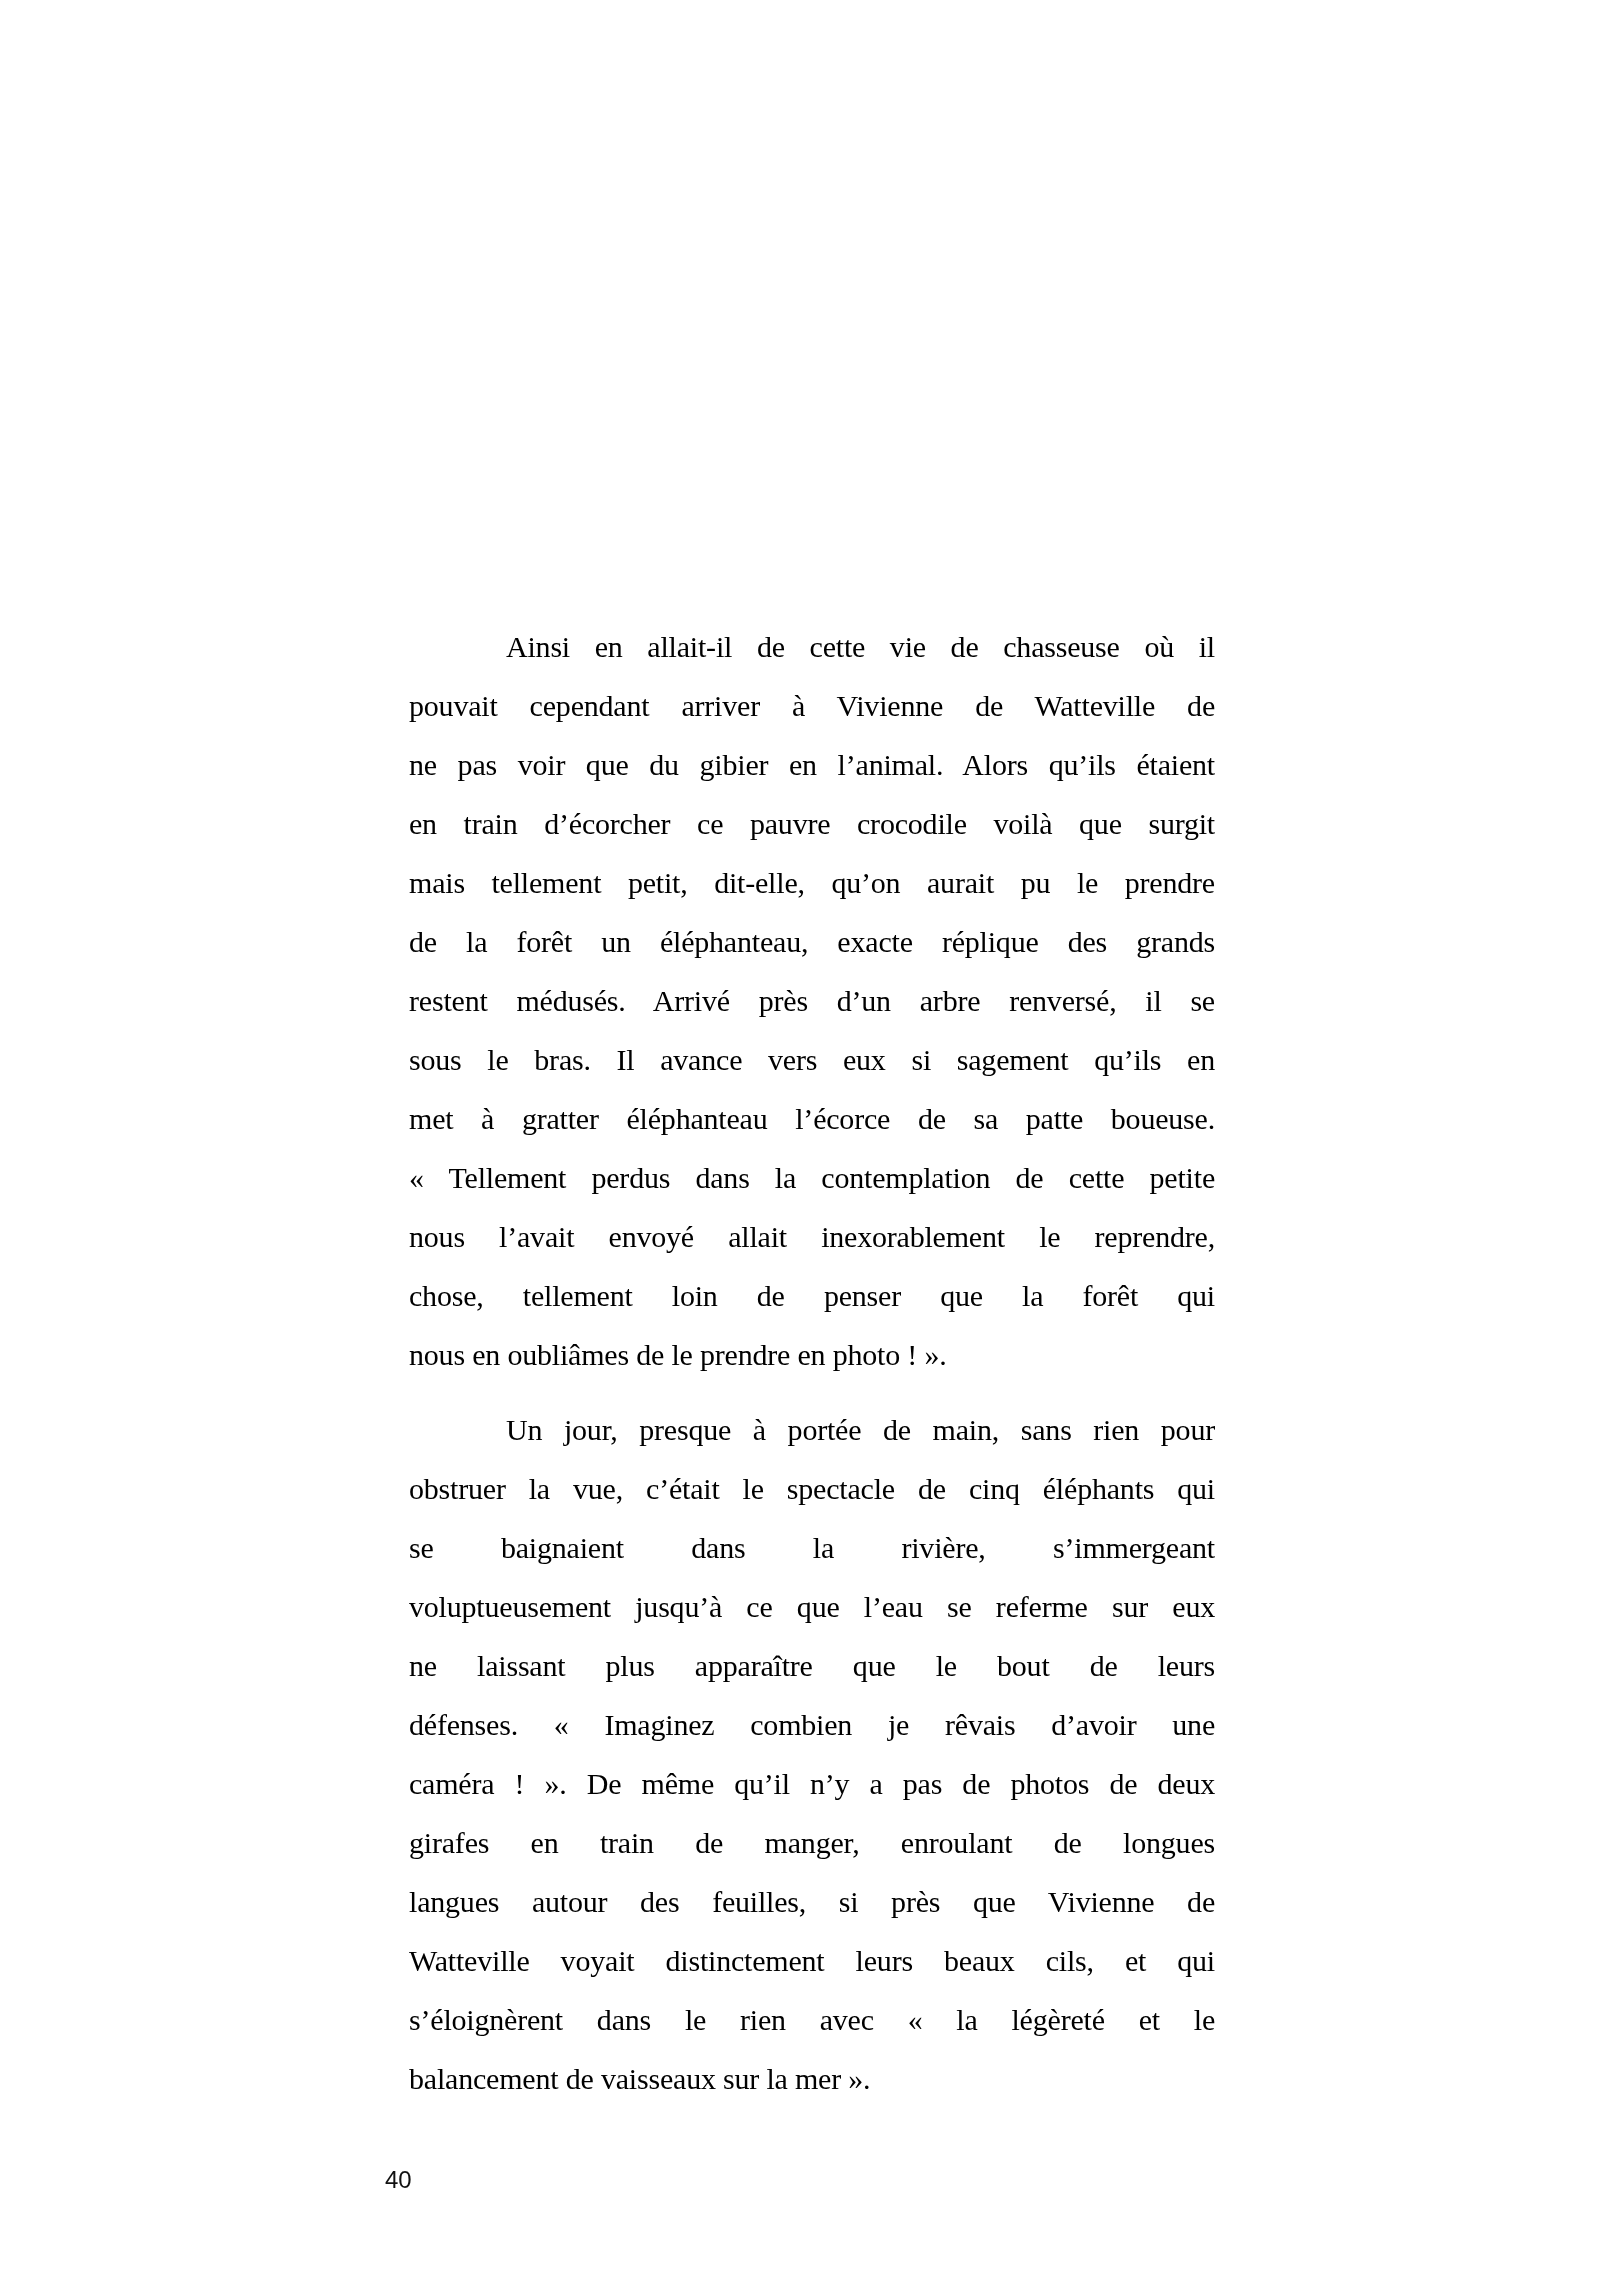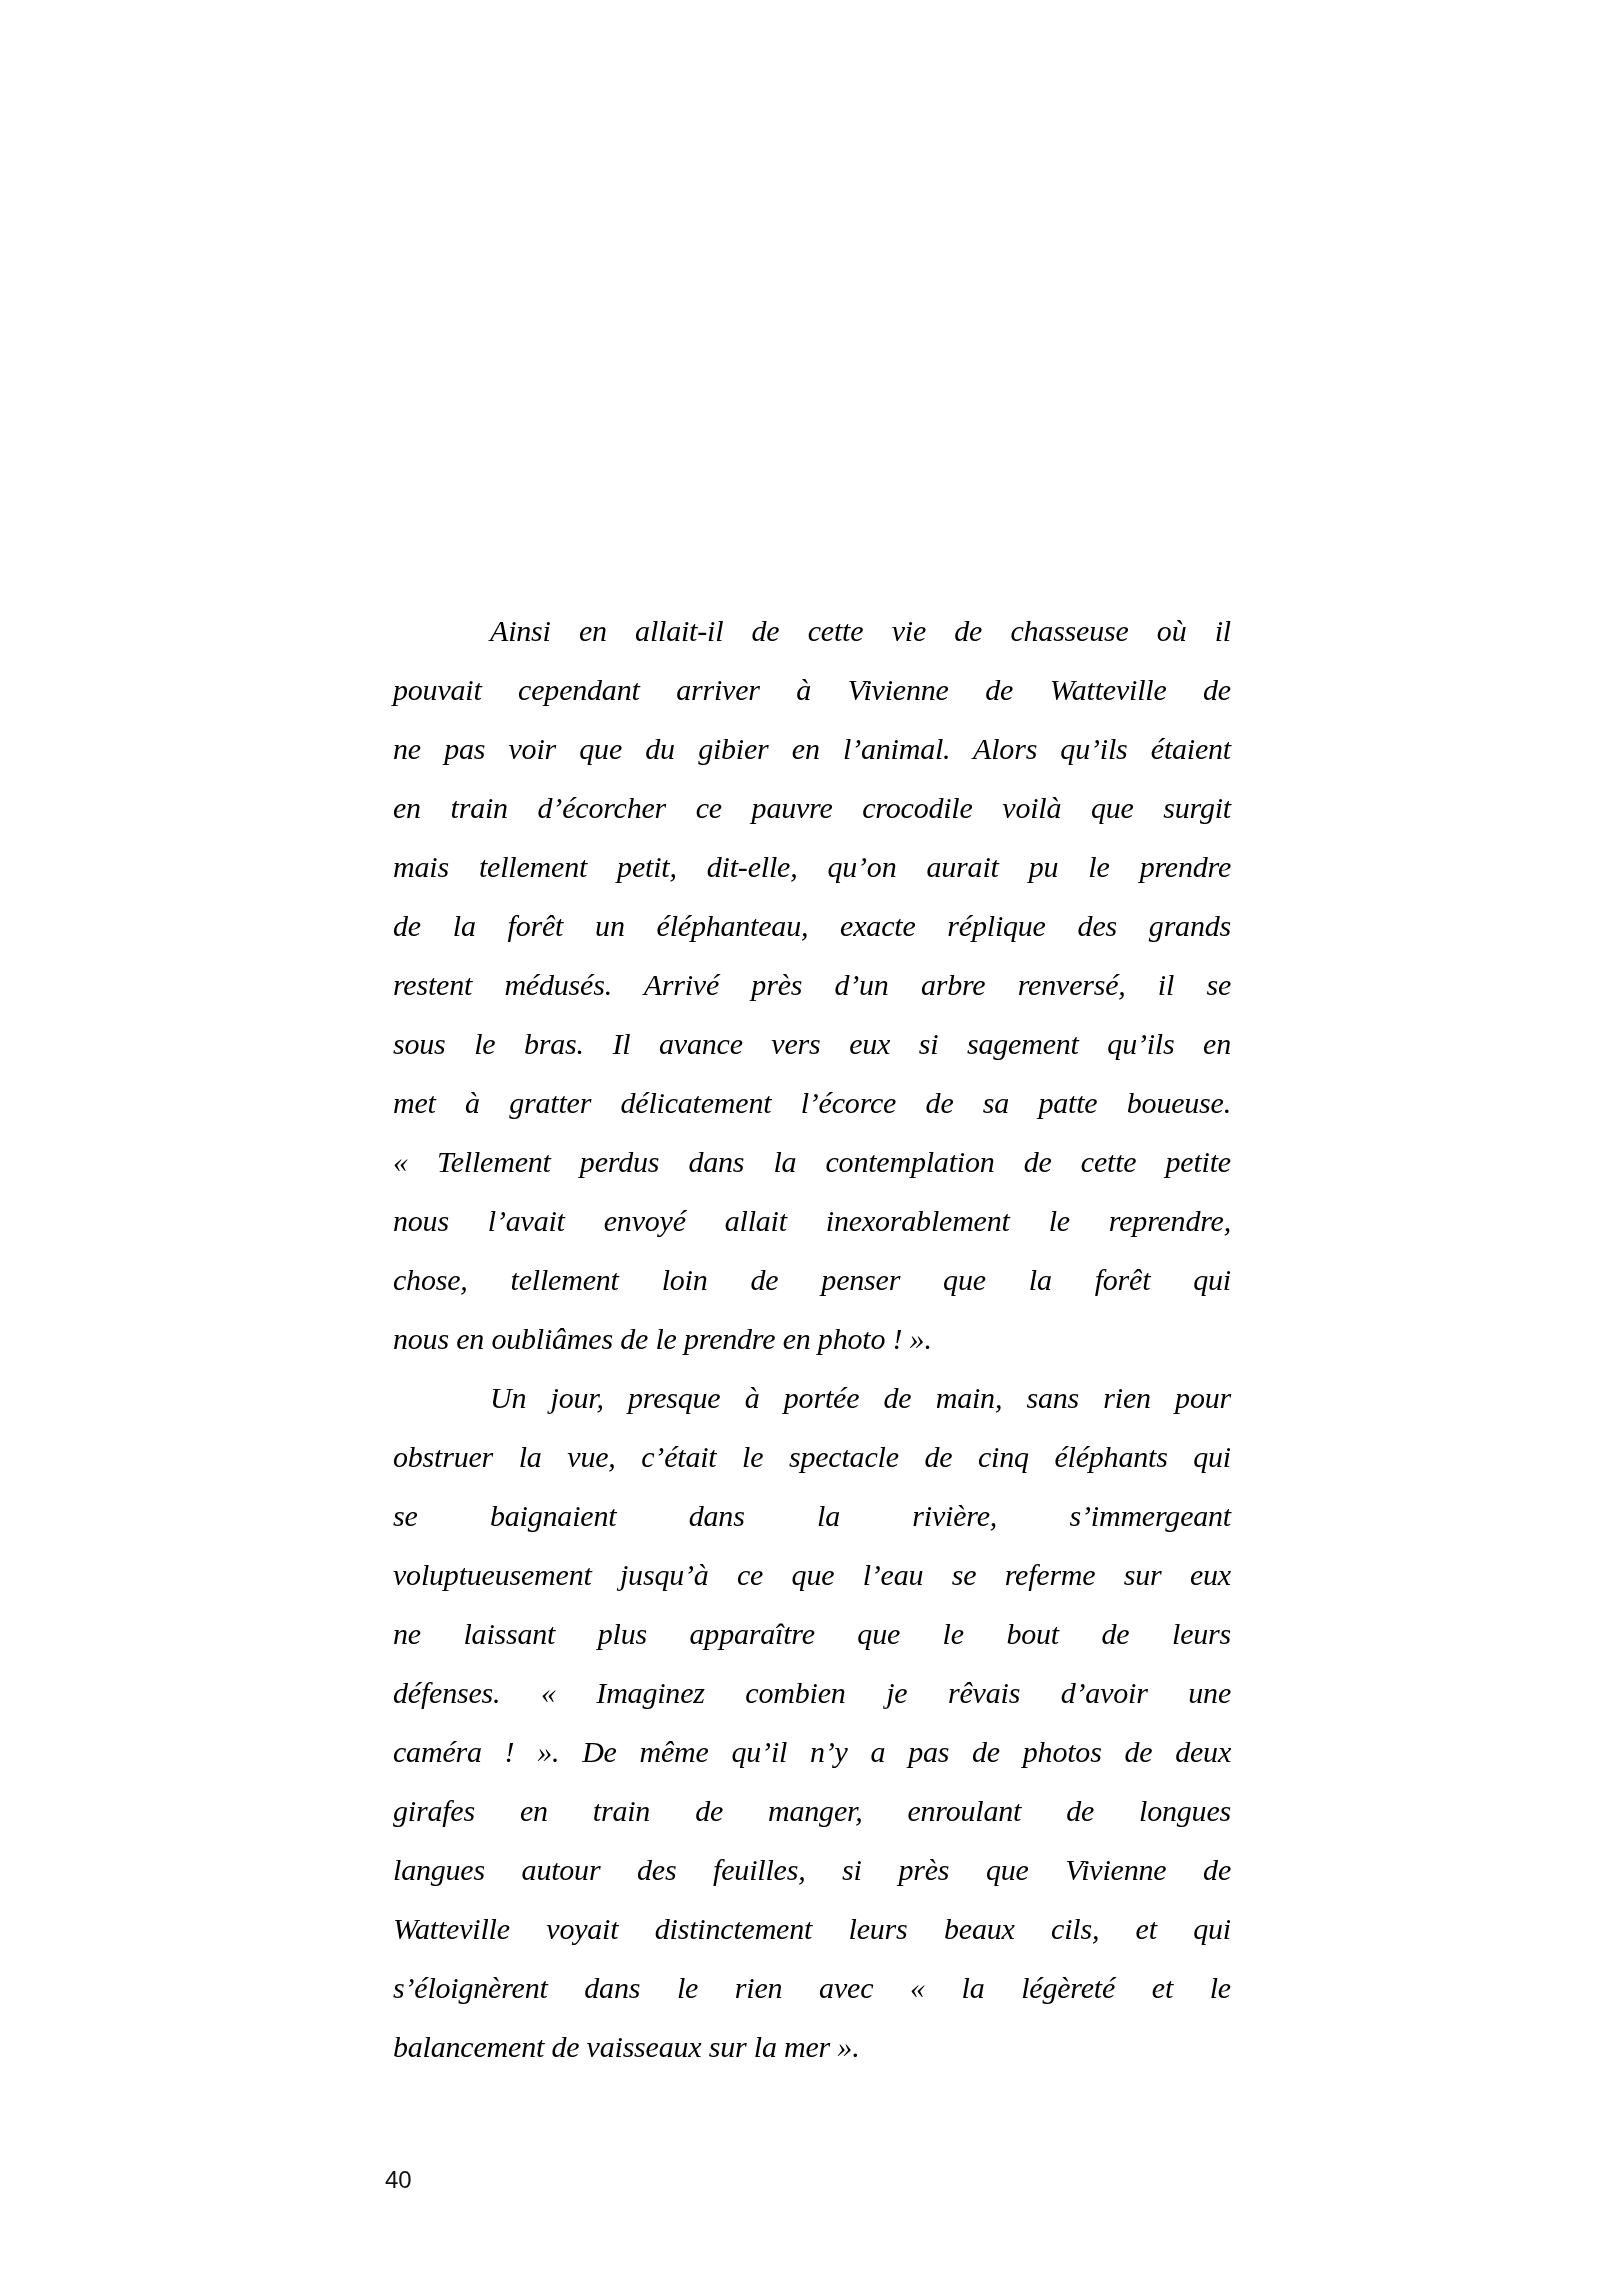--- a/index.html
+++ b/index.html
@@ -16,23 +16,22 @@
     font-family: "Liberation Serif", serif;
     overflow: hidden;
   }
   .text-block {
     position: absolute;
     left: 393px;
     top: 601px;
     width: 838px;
   }
   .paragraph {
-    margin: 0;
+    margin: 16px;
     padding: 0;
-    font-style: italic;
   }
   .line {
     font-size: 30px;
     line-height: 59px;
     height: 59px;
     letter-spacing: -0.2px;
     text-align: justify;
     text-align-last: justify;
     -moz-text-align-last: justify;
     white-space: normal;
@@ -63,21 +62,21 @@
 
     <div class="paragraph">
       <div class="line indent">Ainsi en allait-il de cette vie de chasseuse où il</div>
       <div class="line">pouvait cependant arriver à Vivienne de Watteville de</div>
       <div class="line">ne pas voir que du gibier en l’animal. Alors qu’ils étaient</div>
       <div class="line">en train d’écorcher ce pauvre crocodile voilà que surgit</div>
       <div class="line">mais tellement petit, dit-elle, qu’on aurait pu le prendre</div>
       <div class="line">de la forêt un éléphanteau, exacte réplique des grands</div>
       <div class="line">restent médusés. Arrivé près d’un arbre renversé, il se</div>
       <div class="line">sous le bras. Il avance vers eux si sagement qu’ils en</div>
-      <div class="line">met à gratter délicatement l’écorce de sa patte boueuse.</div>
+      <div class="line">met à gratter éléphanteau l’écorce de sa patte boueuse.</div>
       <div class="line">« Tellement perdus dans la contemplation de cette petite</div>
       <div class="line">nous l’avait envoyé allait inexorablement le reprendre,</div>
       <div class="line">chose, tellement loin de penser que la forêt qui</div>
       <div class="line last">nous en oubliâmes de le prendre en photo ! ».</div>
     </div>
 
     <div class="paragraph">
       <div class="line indent">Un jour, presque à portée de main, sans rien pour</div>
       <div class="line">obstruer la vue, c’était le spectacle de cinq éléphants qui</div>
       <div class="line">se baignaient dans la rivière, s’immergeant</div>

